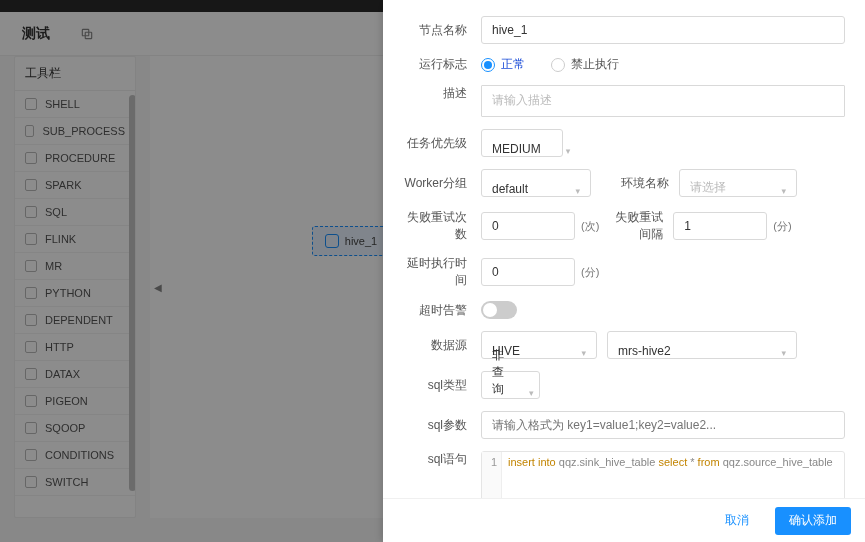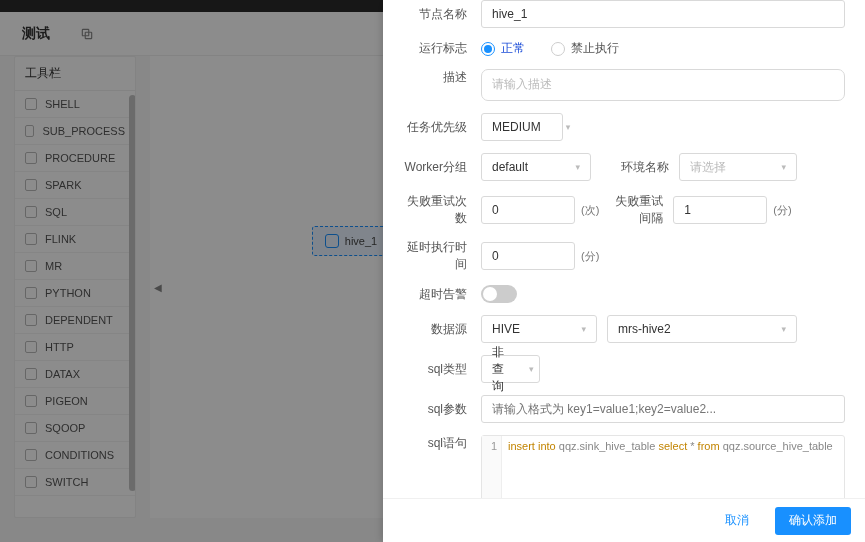--- a/index.html
+++ b/index.html
@@ -14,28 +14,28 @@
 .sb-head { padding: 8px 10px; font-size: 12px; color: #333; border-bottom: 1px solid #eee; }
 .sb-body { position: relative; height: calc(100% - 32px); overflow-y: auto; }
 .sb-scroll-faker { position: absolute; right: -1px; top: 4px; bottom: 28px; width: 7px; background: #c4c4c4; border-radius: 4px; }
 .sb-item { display: flex; align-items: center; padding: 7px 10px; font-size: 11px; color: #555; border-bottom: 1px solid #f2f2f2; gap: 8px; }
 .sb-item .ic { width: 12px; height: 12px; border: 1px solid #bbb; border-radius: 2px; display: inline-block; position: relative; }
 .canvas { position: absolute; left: 150px; right: 0; top: 56px; bottom: 24px; background: #fff; }
 .canvas .handle { position: absolute; left: 4px; top: 50%; transform: translateY(-50%); color: #888; font-size: 10px; }
 .node { position: absolute; left: 162px; top: 170px; width: 78px; height: 30px; border: 1px dashed #1890ff; background: #eaf3ff; border-radius: 3px; display: flex; align-items: center; justify-content: center; gap: 6px; font-size: 11px; color: #444; }
 .node .db { width: 14px; height: 14px; border: 1.5px solid #1890ff; border-radius: 3px; position: relative; }
 .panel { position: absolute; right: 0; top: 0; width: 482px; height: 542px; background: #fff; z-index: 10; box-shadow: -2px 0 8px rgba(0,0,0,0.15); display: flex; flex-direction: column; }
-.form { flex: 1; padding: 0 20px 8px 20px; overflow-y: auto; font-size: 12px; color: #555; }
+.form { flex: 1; padding: 16px 20px 8px 20px; overflow-y: auto; font-size: 12px; color: #555; }
 .row { display: flex; align-items: center; margin-bottom: 12px; }
 .row.top { align-items: flex-start; }
 .lab { width: 78px; text-align: right; padding-right: 14px; color: #555; flex-shrink: 0; }
 .inp, .sel { height: 28px; border: 1px solid #d9d9d9; border-radius: 3px; padding: 0 10px; font-size: 12px; color: #333; background: #fff; }
 .inp.full { flex: 1; }
-.ta { flex: 1; min-height: 32px; border: 1px solid #d9d9d9; border-radius: 7px; padding: 6px 10px; font-size: 12px; color: #bbb; resize: vertical; }
-.sel { display: inline-flex; align-items: center; justify-content: space-between; gap: 25px; cursor: pointer; }
+.ta { flex: 1; min-height: 32px; border: 1px solid #d9d9d9; border-radius: 1px; padding: 6px 10px; font-size: 12px; color: #bbb; resize: vertical; }
+.sel { display: inline-flex; align-items: flex-end; justify-content: space-between; gap: 25px; cursor: pointer; }
 .sel .arr { color: #bbb; font-size: 9px; }
 .radio-grp { display: flex; align-items: center; gap: 26px; }
 .radio { display: flex; align-items: center; gap: 6px; cursor: pointer; }
 .radio .dot { width: 14px; height: 14px; border: 1px solid #ccc; border-radius: 50%; display: inline-flex; align-items: center; justify-content: center; }
 .radio .dot.on { border-color: #1890ff; }
 .radio .dot.on::after { content: ""; width: 8px; height: 8px; background: #1890ff; border-radius: 50%; }
 .radio.on { color: #1d4ed8; }
 .unit { margin: 0 10px 0 6px; color: #777; font-size: 11px; }
 .lab2 { width: 64px; text-align: right; padding-right: 10px; }
 .toggle { width: 36px; height: 18px; background: #ccc; border-radius: 10px; position: relative; cursor: pointer; }

